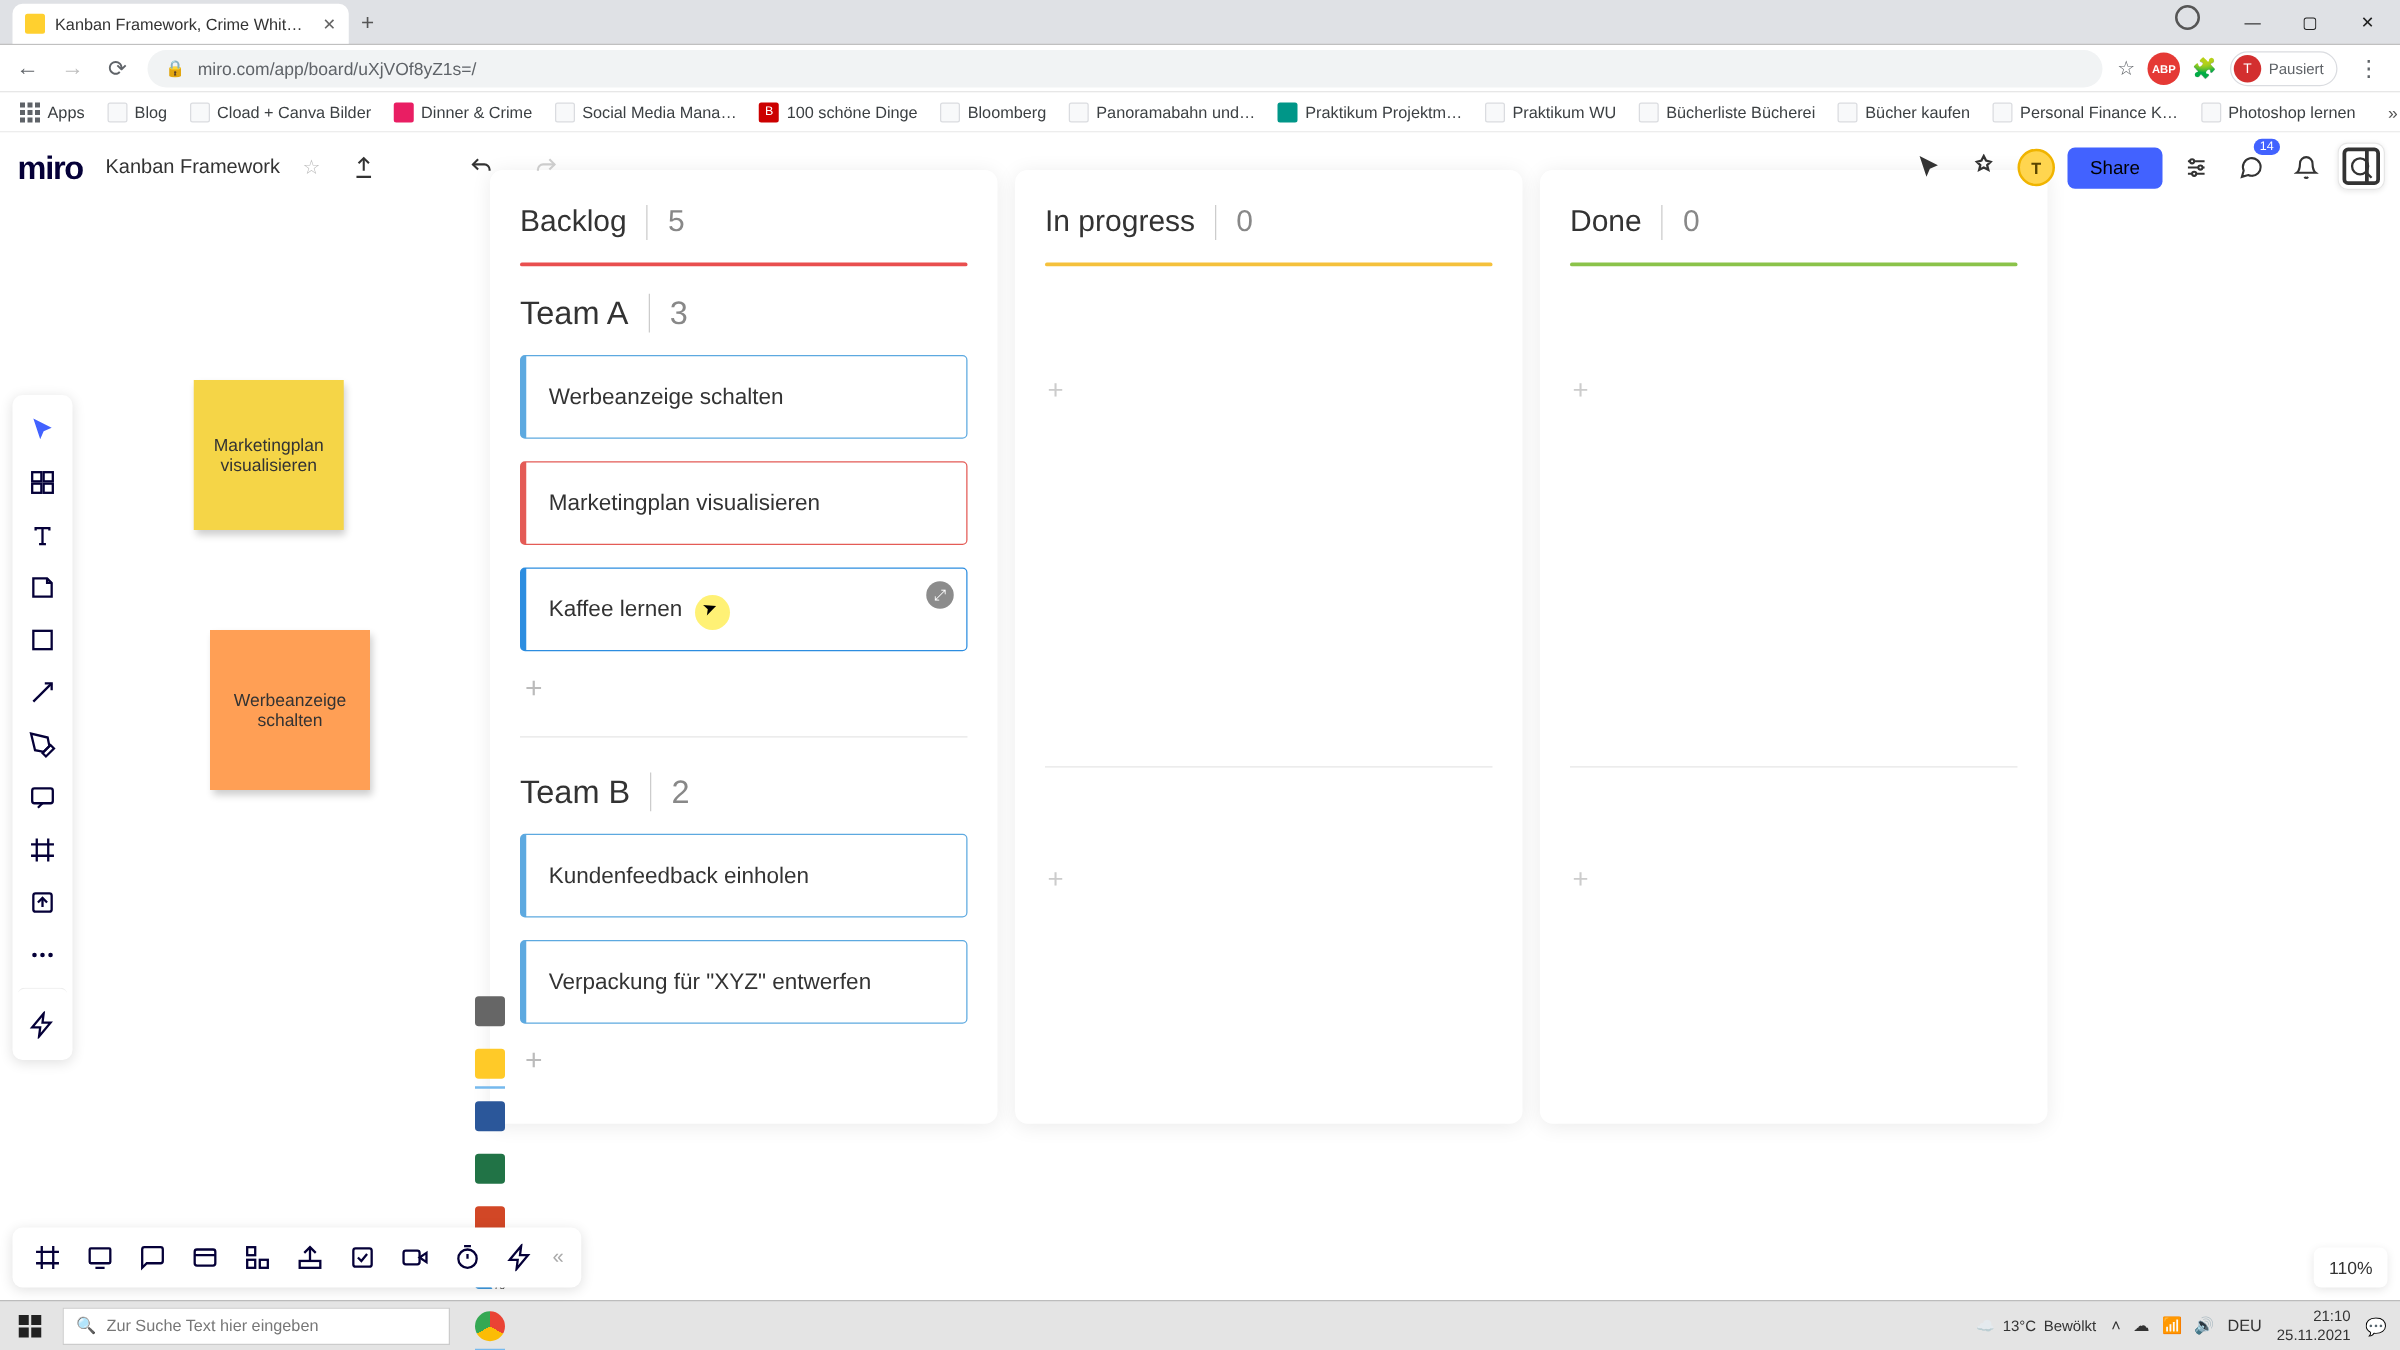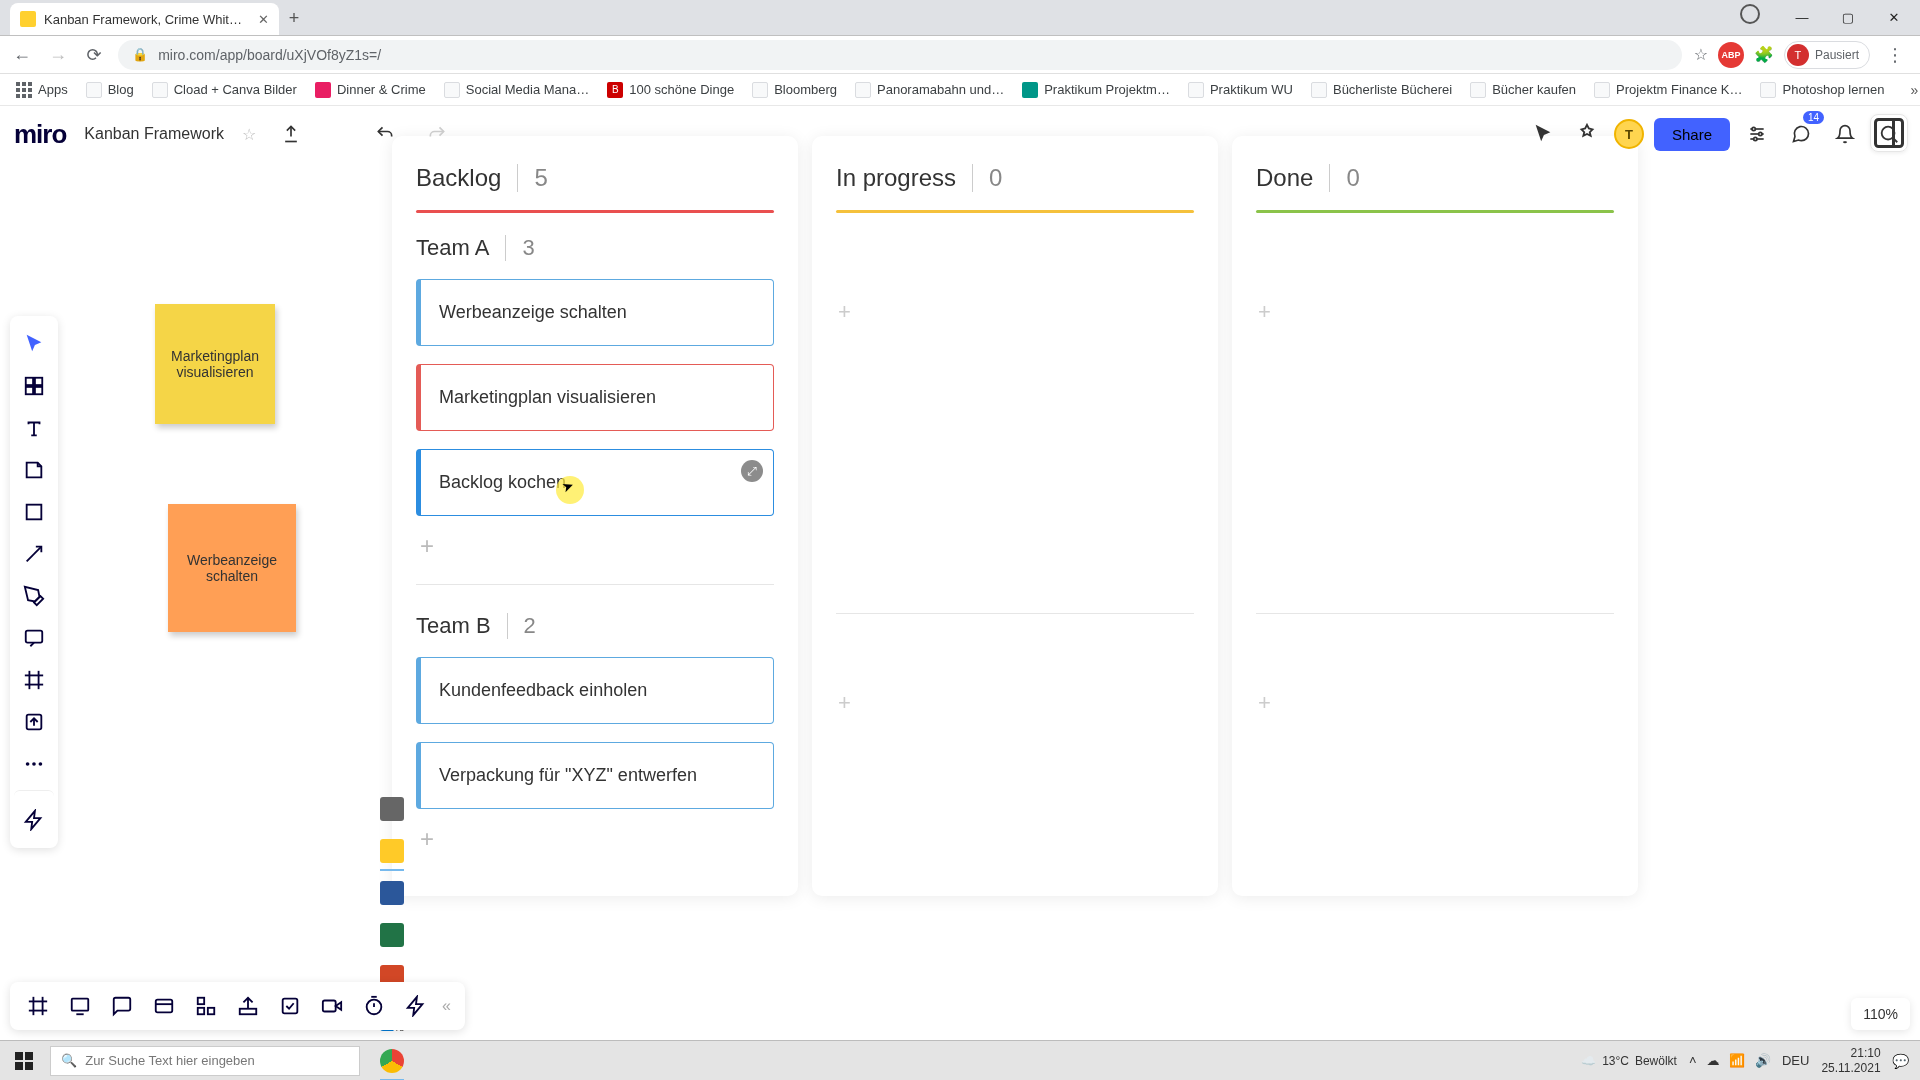--- a/index.html
+++ b/index.html
@@ -67,21 +67,21 @@
 
   .kanban { position: absolute; left: 392px; top: 30px; display: flex; gap: 14px; }
   .col { width: 406px; background: #fff; border-radius: 10px; box-shadow: 0 2px 16px rgba(0,0,0,.08); padding: 28px 24px 30px; min-height: 760px; }
   .col-head { display: flex; align-items: baseline; gap: 16px; font-size: 24px; color: #333; }
   .col-head .cnt { color: #888; padding-left: 16px; border-left: 1px solid #ccc; }
   .col .bar { height: 3px; margin: 18px 0 22px; border-radius: 2px; }
   .col.backlog .bar { background: #e94f4f; }
   .col.progress .bar { background: #f5c13c; }
   .col.done .bar { background: #8bc34a; }
 
-  .group-head { display:flex; align-items:flex-start; gap:16px; font-size:22px; color:#333; margin-top: 14px; }
+  .group-head { display:flex; align-items:flex-start; gap:16px; font-size:26px; color:#333; margin-top: 14px; }
   .group-head .cnt { color:#888; padding-left:16px; border-left:1px solid #ccc; }
 
   .card { border: 1px solid #5da9e0; border-left: 5px solid #5da9e0; border-radius: 4px; padding: 22px 18px; font-size: 18px; color: #333; margin-top: 18px; background:#fff; position:relative;}
   .card.red { border-color: #e45b56; border-left-color: #e45b56; }
   .card.hover { border-color:#2c8de0; }
   .card .expand { position:absolute; right:10px; top:10px; width:22px;height:22px;border-radius:50%;background:#8c8c8c;display:flex;align-items:center;justify-content:center;color:#fff;font-size:12px;}
   .add-card { color: #bbb; font-size: 24px; margin: 16px 0 6px 4px; width: 24px;}
   .group-sep { border-top:1px solid #e6e6e6; margin-top: 24px; }
 
   .col .ghost-card { color:#ccc; font-size:22px; margin-top: 10px; padding: 6px 0 0 2px; }
@@ -205,21 +205,21 @@
   <div class="bm">
       <span class="ico folder"></span>
       <span>Bücherliste Bücherei</span>
     </div>
   <div class="bm">
       <span class="ico folder"></span>
       <span>Bücher kaufen</span>
     </div>
   <div class="bm">
       <span class="ico folder"></span>
-      <span>Projektm Finance K…</span>
+      <span>Personal Finance K…</span>
     </div>
   <div class="bm">
       <span class="ico folder"></span>
       <span>Photoshop lernen</span>
     </div>
   <span class="bm-spacer"></span>
   <span class="bm-more">»</span>
 
 </div>
 
@@ -395,21 +395,21 @@
         </div>
         <div class="bar"></div>
 
         <div class="group-head">
           <span>Team A</span>
           <span class="cnt">3</span>
         </div>
         <div class="card"><span>Werbeanzeige schalten</span></div>
         <div class="card red"><span>Marketingplan visualisieren</span></div>
         <div class="card hover">
-          <span>Backlog kochen</span>
+          <span>Kaffee lernen</span>
           <span class="expand">⤢</span>
         </div>
         <div class="add-card">+</div>
 
         <div class="group-sep"></div>
 
         <div class="group-head" style="margin-top:28px">
           <span>Team B</span>
           <span class="cnt">2</span>
         </div>

